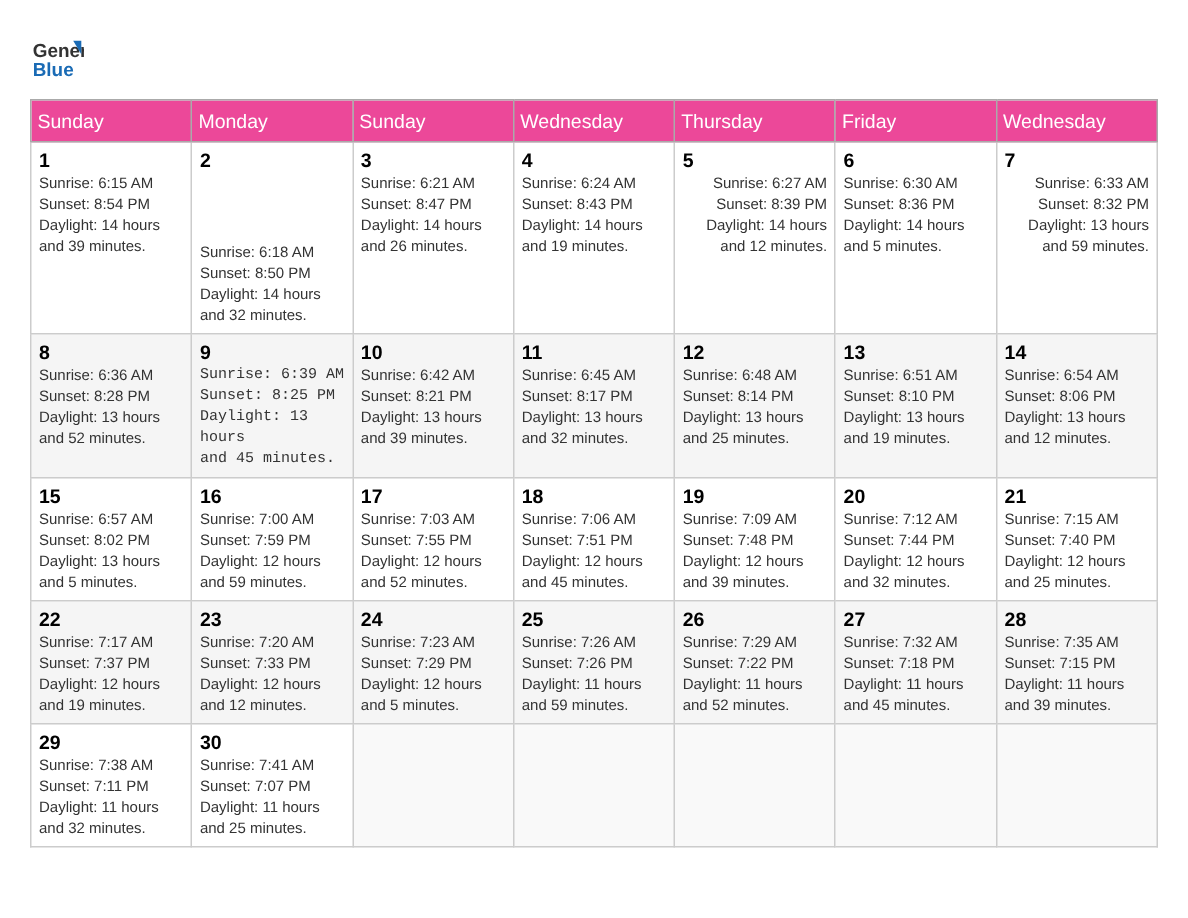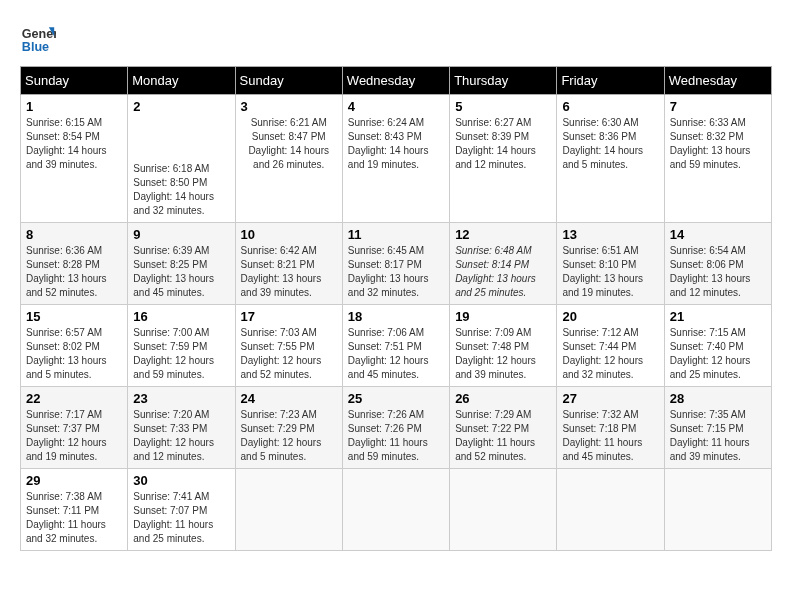--- a/index.html
+++ b/index.html
@@ -36,21 +36,21 @@
     .location {
       font-size: 15px;
       color: #333;
     }
     .calendar {
       width: 100%;
       border-collapse: collapse;
       font-size: 11px;
     }
     .calendar th {
-      background-color: #000000;
+      background-color: #ec4899;
       color: #fff;
       padding: 6px 4px;
       text-align: left;
       font-size: 13px;
       font-weight: normal;
       border: 1px solid #aaa;
     }
     .calendar td {
       border: 1px solid #ccc;
       padding: 4px 5px;
@@ -117,86 +117,86 @@
         </td>
         <td>
           <span class="day-num">2</span>
           <div class="day-info" style="white-space: pre-line; margin-top: 48px;">Sunrise: 6:18 AM
 Sunset: 8:50 PM
 Daylight: 14 hours
 and 32 minutes.</div>
         </td>
         <td>
           <span class="day-num">3</span>
-          <div class="day-info" style="white-space: pre-line; text-align: center;">Sunrise: 6:21 AM
+          <div class="day-info" style="white-space: pre-line;">Sunrise: 6:21 AM
 Sunset: 8:47 PM
 Daylight: 14 hours
 and 26 minutes.</div>
         </td>
         <td>
           <span class="day-num">4</span>
           <div class="day-info" style="white-space: pre-line;">Sunrise: 6:24 AM
 Sunset: 8:43 PM
 Daylight: 14 hours
 and 19 minutes.</div>
         </td>
         <td>
           <span class="day-num">5</span>
-          <div class="day-info" style="white-space: pre-line;">Sunrise: 6:27 AM
+          <div class="day-info" style="white-space: pre-line; text-align: right;">Sunrise: 6:27 AM
 Sunset: 8:39 PM
 Daylight: 14 hours
 and 12 minutes.</div>
         </td>
         <td>
           <span class="day-num">6</span>
           <div class="day-info" style="white-space: pre-line;">Sunrise: 6:30 AM
 Sunset: 8:36 PM
 Daylight: 14 hours
 and 5 minutes.</div>
         </td>
         <td>
           <span class="day-num">7</span>
-          <div class="day-info" style="white-space: pre-line;">Sunrise: 6:33 AM
+          <div class="day-info" style="white-space: pre-line; text-align: right;">Sunrise: 6:33 AM
 Sunset: 8:32 PM
 Daylight: 13 hours
 and 59 minutes.</div>
         </td>
       </tr>
       <tr>
         <td>
           <span class="day-num">8</span>
           <div class="day-info" style="white-space: pre-line;">Sunrise: 6:36 AM
 Sunset: 8:28 PM
 Daylight: 13 hours
 and 52 minutes.</div>
         </td>
         <td>
           <span class="day-num">9</span>
-          <div class="day-info" style="white-space: pre-line;">Sunrise: 6:39 AM
+          <div class="day-info" style="white-space: pre-line; font-family: Liberation Mono, monospace;">Sunrise: 6:39 AM
 Sunset: 8:25 PM
 Daylight: 13 hours
 and 45 minutes.</div>
         </td>
         <td>
           <span class="day-num">10</span>
           <div class="day-info" style="white-space: pre-line;">Sunrise: 6:42 AM
 Sunset: 8:21 PM
 Daylight: 13 hours
 and 39 minutes.</div>
         </td>
         <td>
           <span class="day-num">11</span>
           <div class="day-info" style="white-space: pre-line;">Sunrise: 6:45 AM
 Sunset: 8:17 PM
 Daylight: 13 hours
 and 32 minutes.</div>
         </td>
         <td>
           <span class="day-num">12</span>
-          <div class="day-info" style="white-space: pre-line; font-style: italic;">Sunrise: 6:48 AM
+          <div class="day-info" style="white-space: pre-line;">Sunrise: 6:48 AM
 Sunset: 8:14 PM
 Daylight: 13 hours
 and 25 minutes.</div>
         </td>
         <td>
           <span class="day-num">13</span>
           <div class="day-info" style="white-space: pre-line;">Sunrise: 6:51 AM
 Sunset: 8:10 PM
 Daylight: 13 hours
 and 19 minutes.</div>

